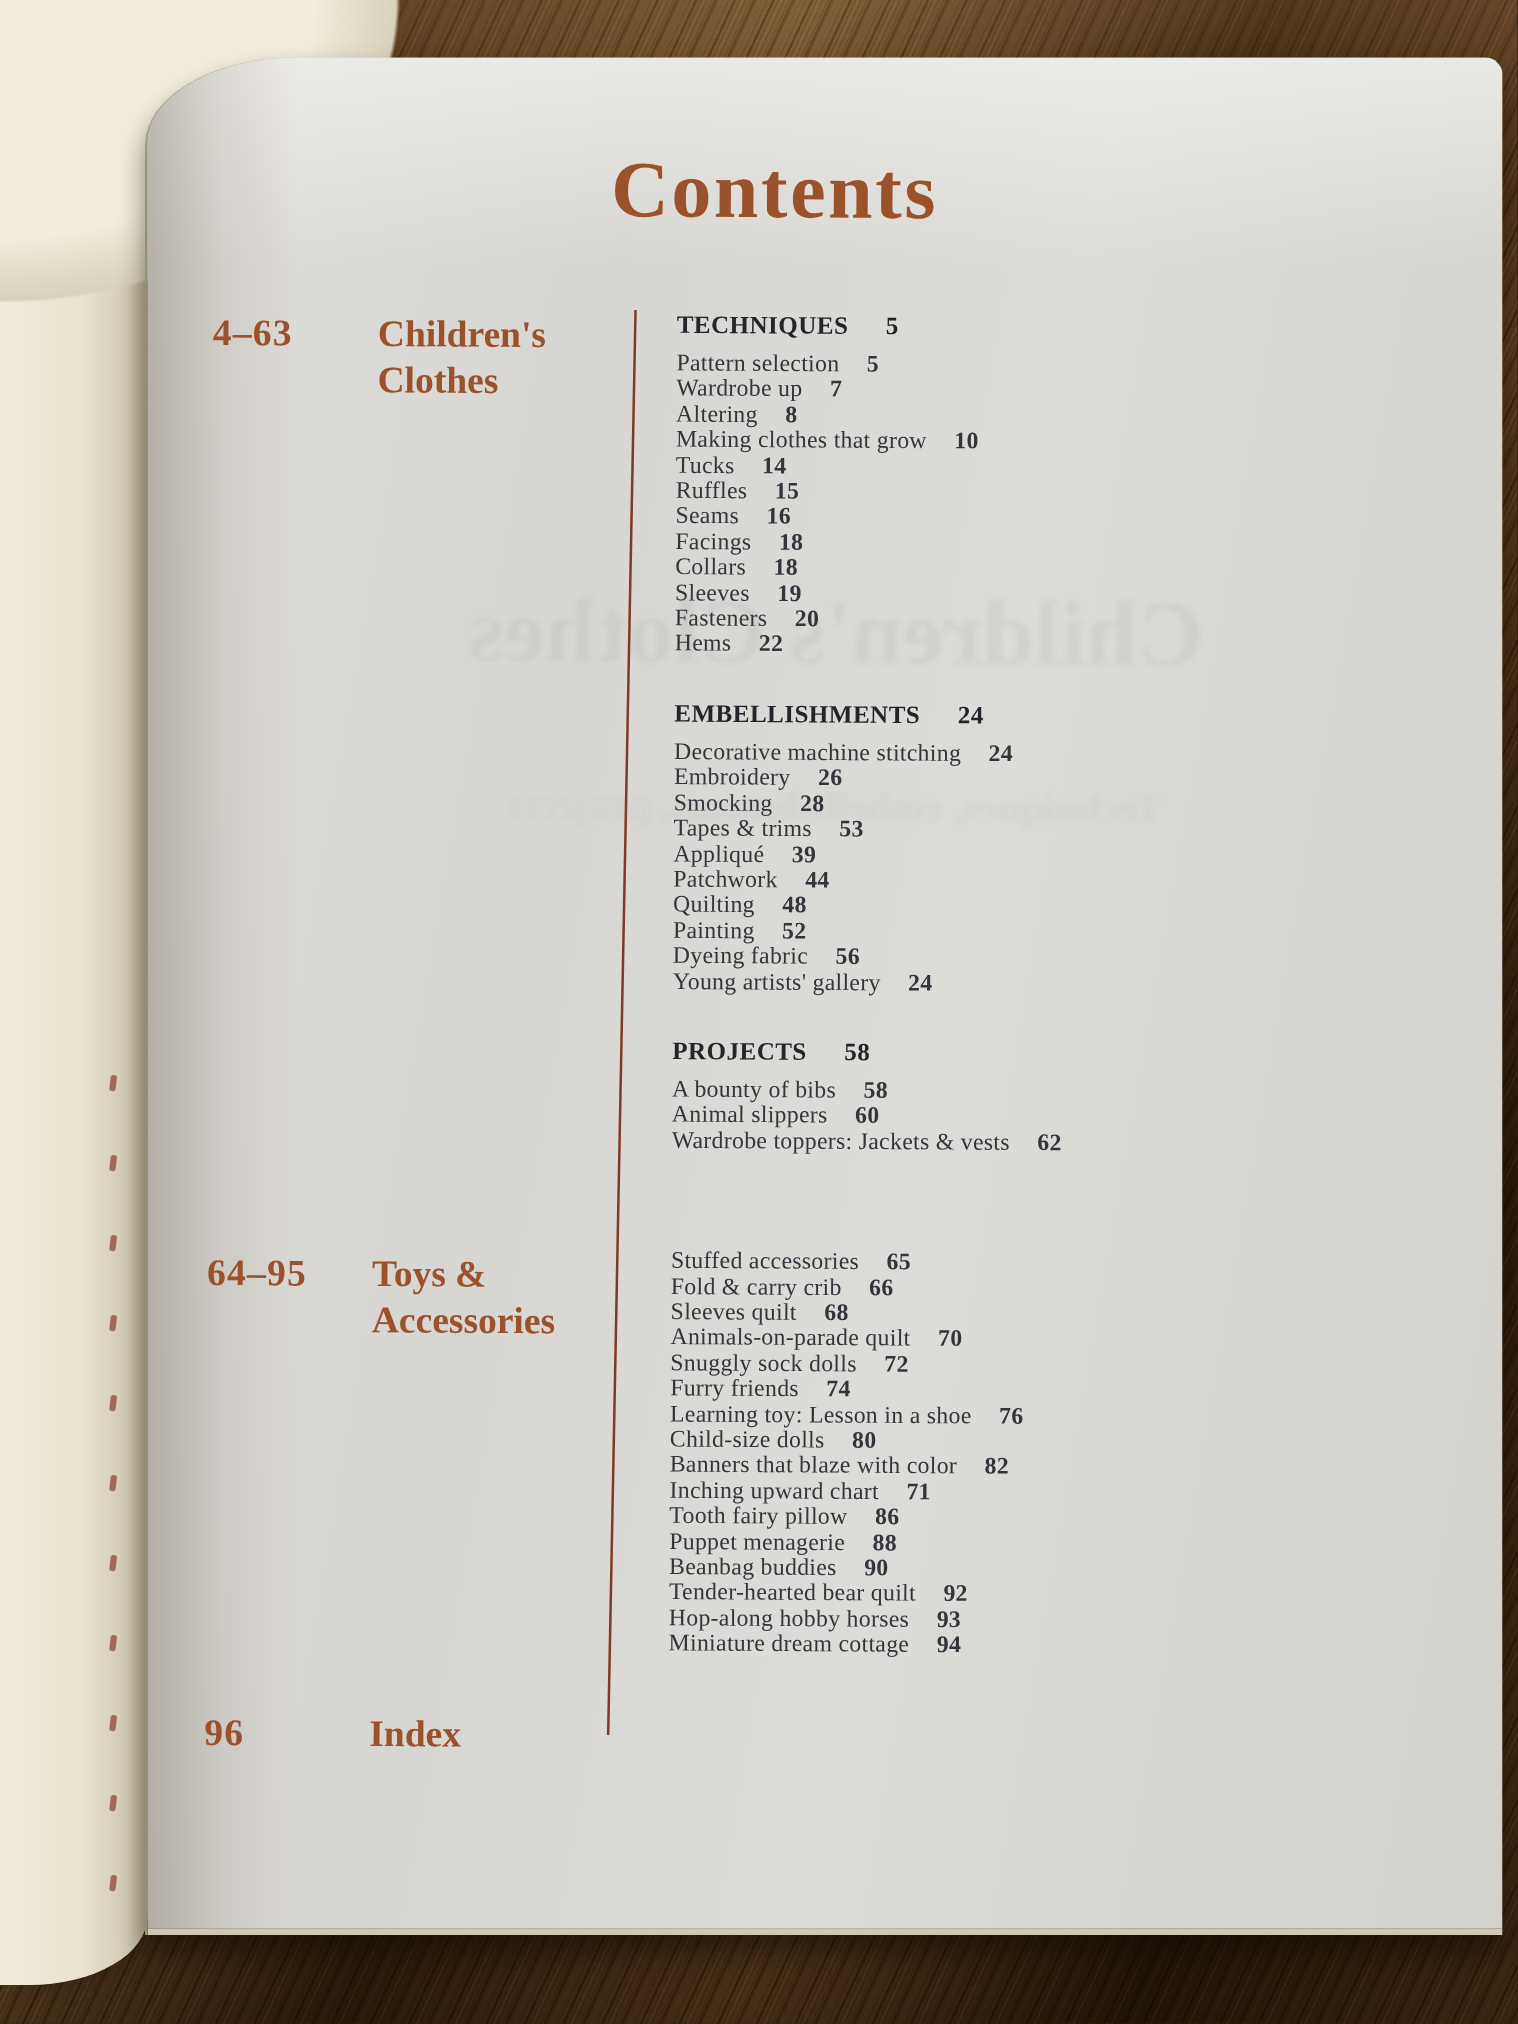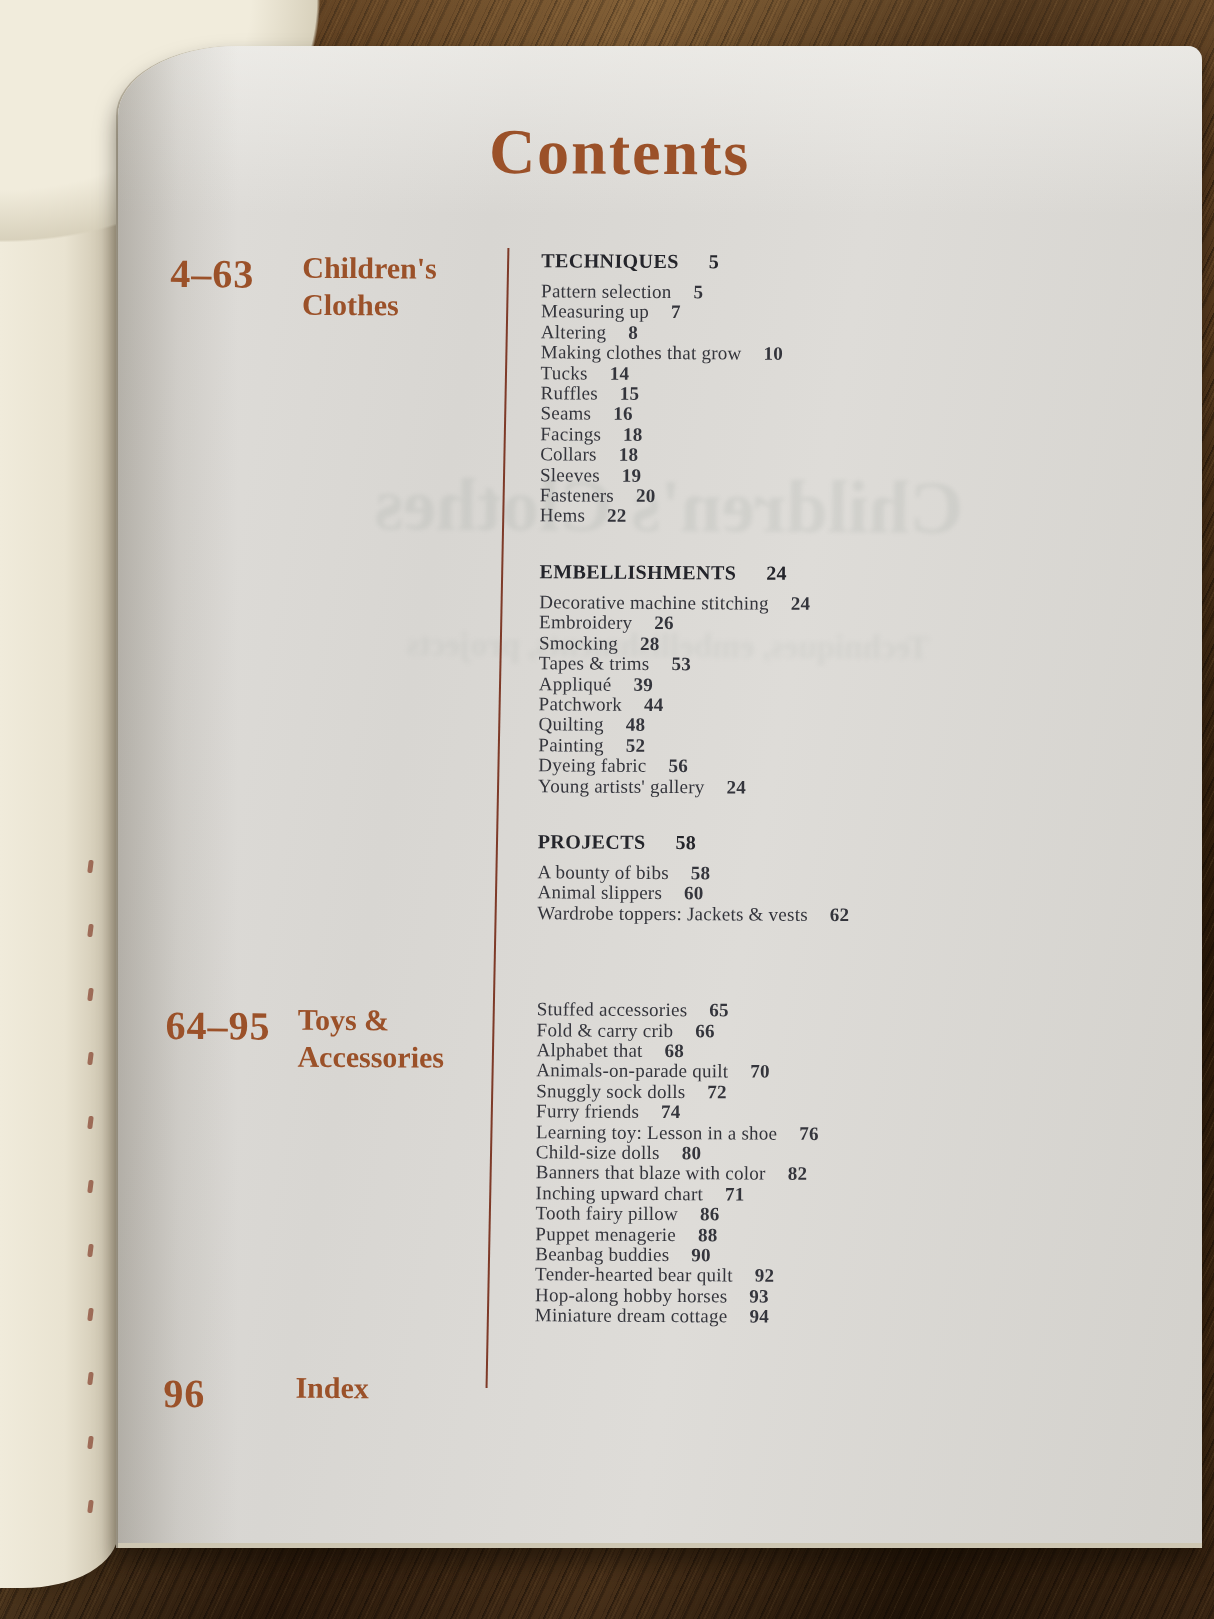--- a/index.html
+++ b/index.html
@@ -48,21 +48,21 @@
   .ghost1{left:100px;top:418px;width:900px;font-size:74px;opacity:.14;text-align:center;}
   .ghost2{left:170px;top:582px;width:760px;font-size:33px;opacity:.11;text-align:center;filter:blur(2.5px);}
 
   
   .title{position:absolute;left:368px;top:70px;margin:0;font-size:64px;font-weight:bold;
          color:#9b5129;letter-spacing:2px;}
   .rule{position:absolute;left:387px;top:203px;width:2px;height:1140px;background:#7e3a28;
         transform:skewX(-.75deg);transform-origin:top;}
 
   .chapter{position:absolute;left:0;width:380px;color:#9b5129;font-weight:bold;}
-  .ch-range{position:absolute;left:50px;top:2px;font-size:40px;letter-spacing:1px;}
+  .ch-range{position:absolute;left:50px;top:2px;font-size:30px;letter-spacing:1px;}
   .ch-title{position:absolute;left:182px;top:0;font-size:30px;line-height:37px;}
 
   .toc{position:absolute;left:421px;top:204px;width:650px;color:#34353c;}
   .toc-group{margin-top:34px;}
   .toc-group:first-child{margin-top:0;}
   .toc-group.no-header{margin-top:76px;}
   .group-header{font-size:20px;font-weight:bold;color:#24252b;letter-spacing:.4px;margin-bottom:9px;white-space:nowrap;}
   .group-header .num{margin-left:30px;}
   .row{font-size:19px;line-height:20.4px;letter-spacing:.25px;white-space:nowrap;}
   .row .num{font-weight:bold;margin-left:22px;}
@@ -114,21 +114,21 @@
             <span class="ch-range">96</span>
             <span class="ch-title">
               <div>Index</div>
             </span>
           </div>
         </div>
       <div class="toc" id="toc">
           <div class="toc-group">
             <div class="group-header"><span>TECHNIQUES</span><span class="num">5</span></div>
             <div class="row"><span>Pattern selection</span><span class="num">5</span></div>
-            <div class="row"><span>Measuring up</span><span class="num">7</span></div>
+            <div class="row"><span>Wardrobe up</span><span class="num">7</span></div>
             <div class="row"><span>Altering</span><span class="num">8</span></div>
             <div class="row"><span>Making clothes that grow</span><span class="num">10</span></div>
             <div class="row"><span>Tucks</span><span class="num">14</span></div>
             <div class="row"><span>Ruffles</span><span class="num">15</span></div>
             <div class="row"><span>Seams</span><span class="num">16</span></div>
             <div class="row"><span>Facings</span><span class="num">18</span></div>
             <div class="row"><span>Collars</span><span class="num">18</span></div>
             <div class="row"><span>Sleeves</span><span class="num">19</span></div>
             <div class="row"><span>Fasteners</span><span class="num">20</span></div>
             <div class="row"><span>Hems</span><span class="num">22</span></div>
@@ -148,21 +148,21 @@
           </div>
           <div class="toc-group">
             <div class="group-header"><span>PROJECTS</span><span class="num">58</span></div>
             <div class="row"><span>A bounty of bibs</span><span class="num">58</span></div>
             <div class="row"><span>Animal slippers</span><span class="num">60</span></div>
             <div class="row"><span>Wardrobe toppers: Jackets &amp; vests</span><span class="num">62</span></div>
           </div>
           <div class="toc-group no-header">
             <div class="row"><span>Stuffed accessories</span><span class="num">65</span></div>
             <div class="row"><span>Fold &amp; carry crib</span><span class="num">66</span></div>
-            <div class="row"><span>Alphabet that</span><span class="num">68</span></div>
+            <div class="row"><span>Sleeves quilt</span><span class="num">68</span></div>
             <div class="row"><span>Animals-on-parade quilt</span><span class="num">70</span></div>
             <div class="row"><span>Snuggly sock dolls</span><span class="num">72</span></div>
             <div class="row"><span>Furry friends</span><span class="num">74</span></div>
             <div class="row"><span>Learning toy: Lesson in a shoe</span><span class="num">76</span></div>
             <div class="row"><span>Child-size dolls</span><span class="num">80</span></div>
             <div class="row"><span>Banners that blaze with color</span><span class="num">82</span></div>
             <div class="row"><span>Inching upward chart</span><span class="num">71</span></div>
             <div class="row"><span>Tooth fairy pillow</span><span class="num">86</span></div>
             <div class="row"><span>Puppet menagerie</span><span class="num">88</span></div>
             <div class="row"><span>Beanbag buddies</span><span class="num">90</span></div>

